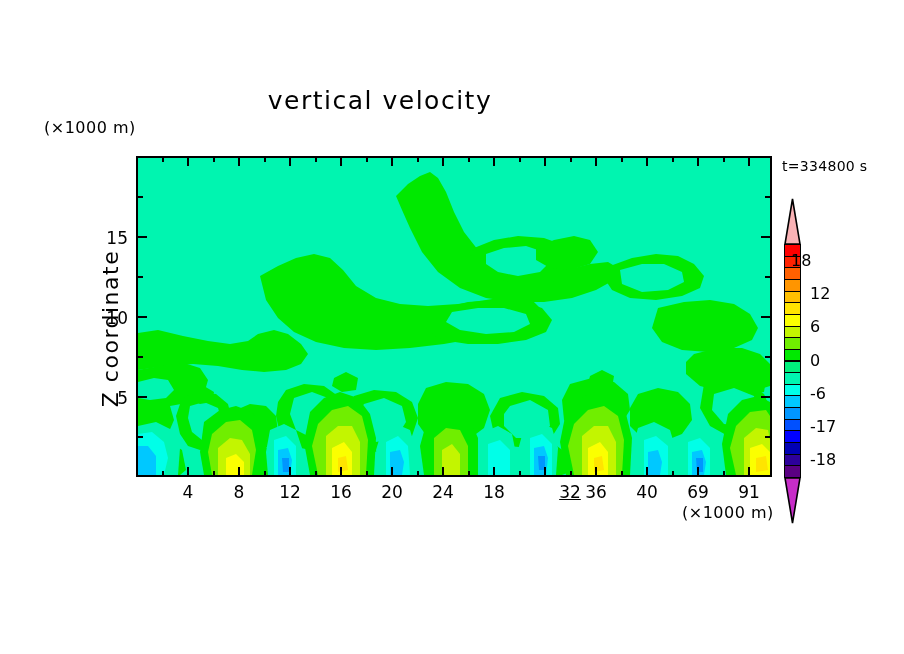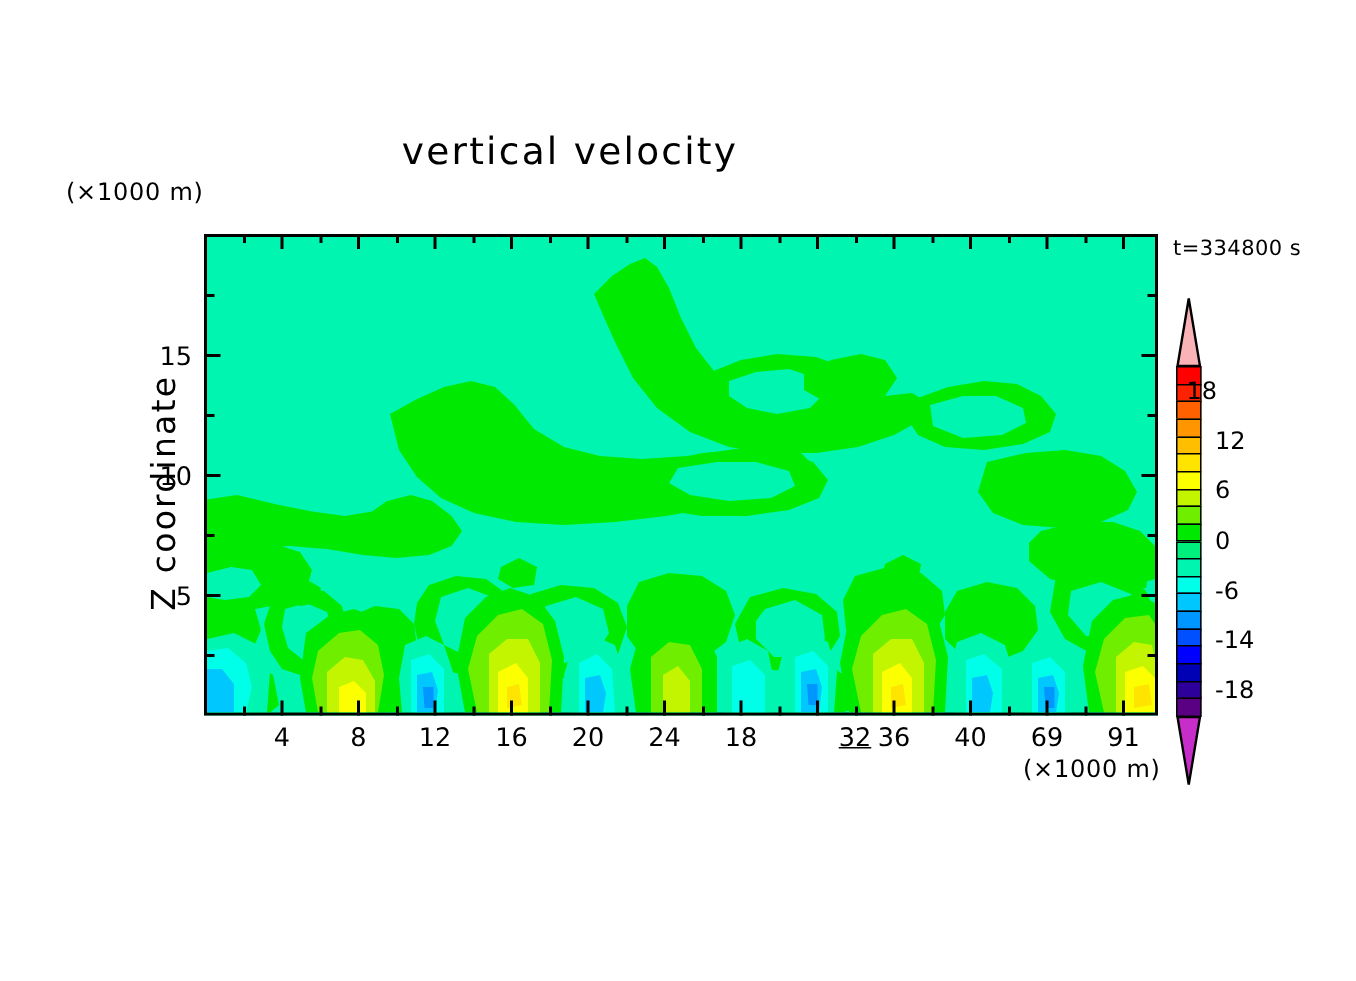--- a/index.html
+++ b/index.html
@@ -379,17 +379,17 @@
         <div class="cb-band" style="top: 209.7px; height: 12.65px; background: rgb(45, 0, 155);"></div>
         <div class="cb-band" style="top: 221.35px; height: 12.65px; background: rgb(90, 0, 130);"></div>
       </div>
   </div>
   <div id="cb-labels">
       <div class="cb-label" style="left: 791px; top: 250.643px;">18</div>
       <div class="cb-label" style="left: 810px; top: 283.929px;">12</div>
       <div class="cb-label" style="left: 810px; top: 317.214px;">6</div>
       <div class="cb-label" style="left: 810px; top: 350.5px;">0</div>
       <div class="cb-label" style="left: 810px; top: 383.786px;">-6</div>
-      <div class="cb-label" style="left: 810px; top: 417.071px;">-14</div>
+      <div class="cb-label" style="left: 810px; top: 417.071px;">-17</div>
       <div class="cb-label" style="left: 810px; top: 450.357px;">-18</div>
     </div>
 
 </div>
 
 </body></html>

